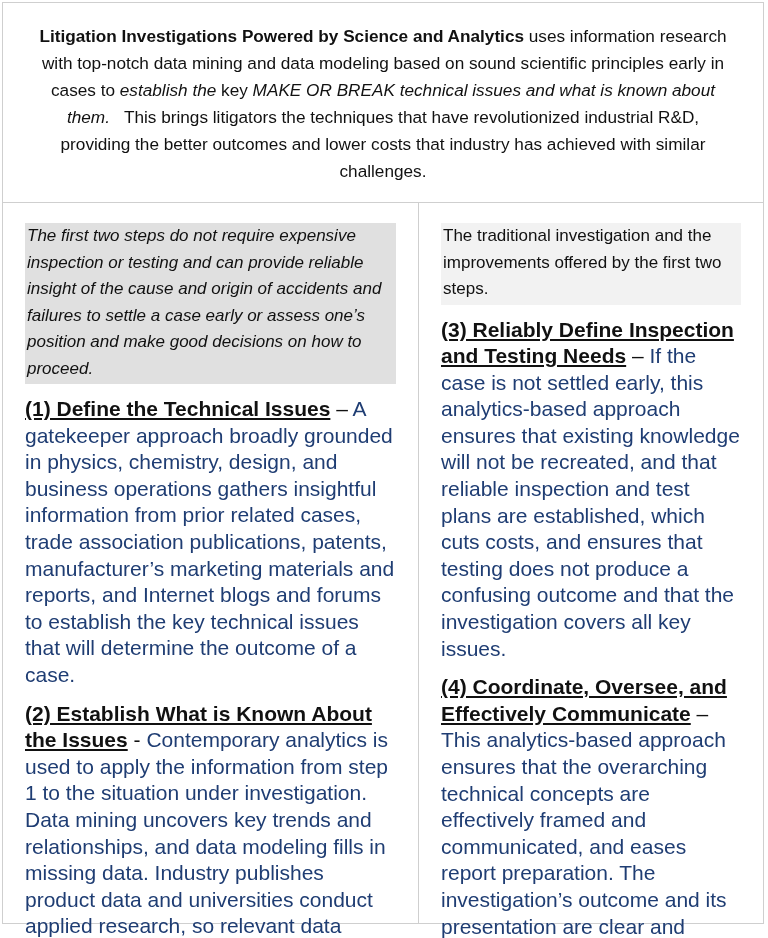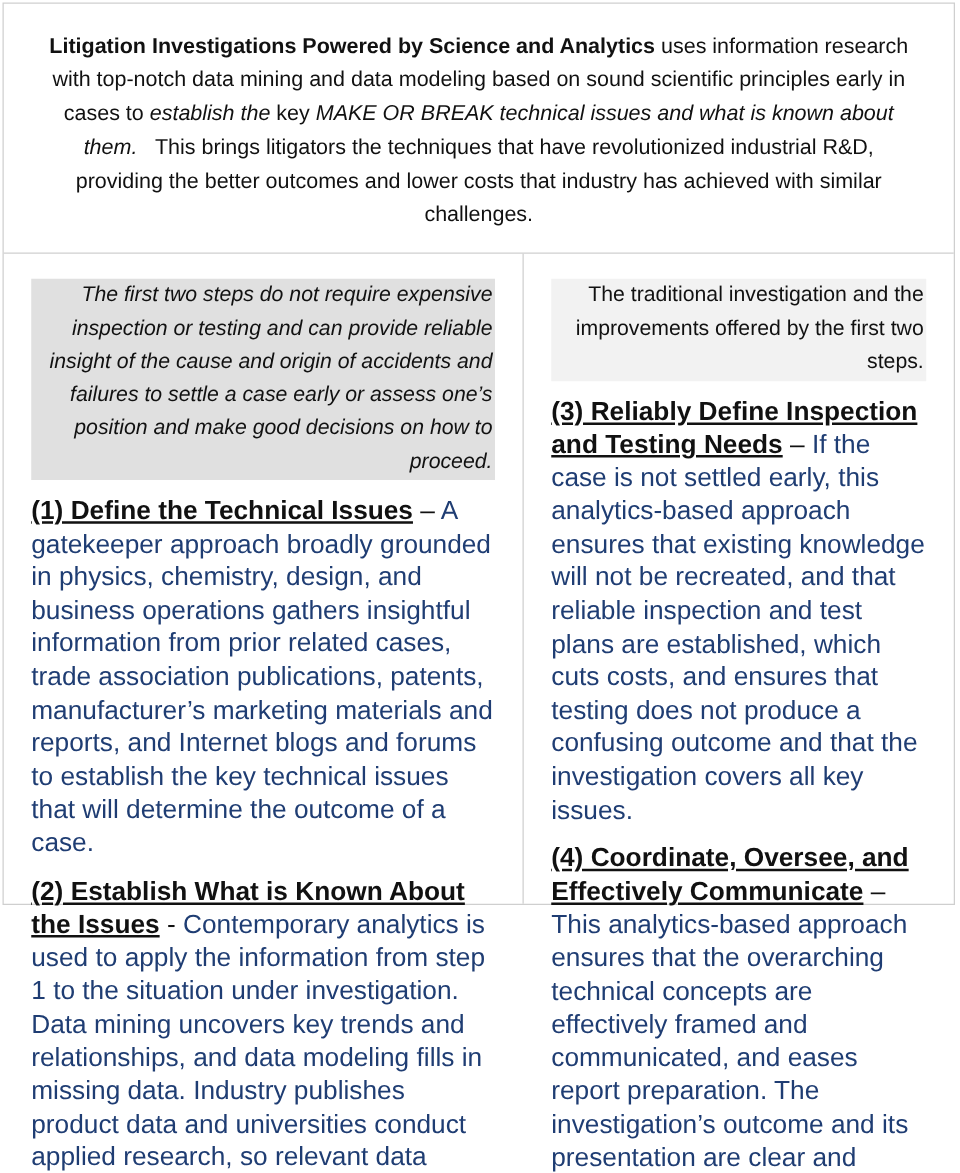--- a/index.html
+++ b/index.html
@@ -1,28 +1,28 @@
 <!DOCTYPE html>
 <html><head>
 <meta charset="utf-8">
 <style>
   html, body { margin: 0; padding: 0; background: #ffffff; }
   body { width: 768px; height: 938px; position: relative; overflow: hidden;
          font-family: "Liberation Sans", sans-serif; color: #111; }
-  .frame { position: absolute; left: 2px; top: 2px; width: 762px; height: 722px;
+  .frame { position: absolute; left: 2px; top: 2px; width: 762px; height: 922px;
            border: 1px solid #cfcfcf; box-sizing: border-box; }
   .header-cell { position: absolute; left: 0; top: 0; width: 100%; height: 200px;
                  border-bottom: 1px solid #cfcfcf; box-sizing: border-box;
                  padding: 20px 28px 0 28px; text-align: center;
                  font-size: 17.2px; line-height: 27px; color: #111; }
   .header-cell b { font-weight: bold; }
   .col { position: absolute; top: 200px; bottom: 0; box-sizing: border-box; }
   .col-left { left: 0; width: 416px; border-right: 1px solid #cfcfcf; padding: 20px 22px 0 22px; }
   .col-right { left: 416px; right: 0; padding: 20px 22px 0 22px; }
-  .callout { text-align: right; font-size: 17px; line-height: 26.5px; padding: 0 2px 2px 2px; }
+  .callout { text-align: left; font-size: 17px; line-height: 26.5px; padding: 0 2px 2px 2px; }
   .callout-left { background: #e0e0e0; font-style: italic; color: #111; }
   .callout-right { background: #f2f2f2; color: #111; }
   .step { margin-top: 12px; font-size: 21px; line-height: 26.6px; color: #1f3d73; }
   .step .step-title { color: #111; font-weight: bold; text-decoration: underline; }
   .step .sep { color: #111; }
 </style>
 </head>
 <body>
 
 <div class="frame">

